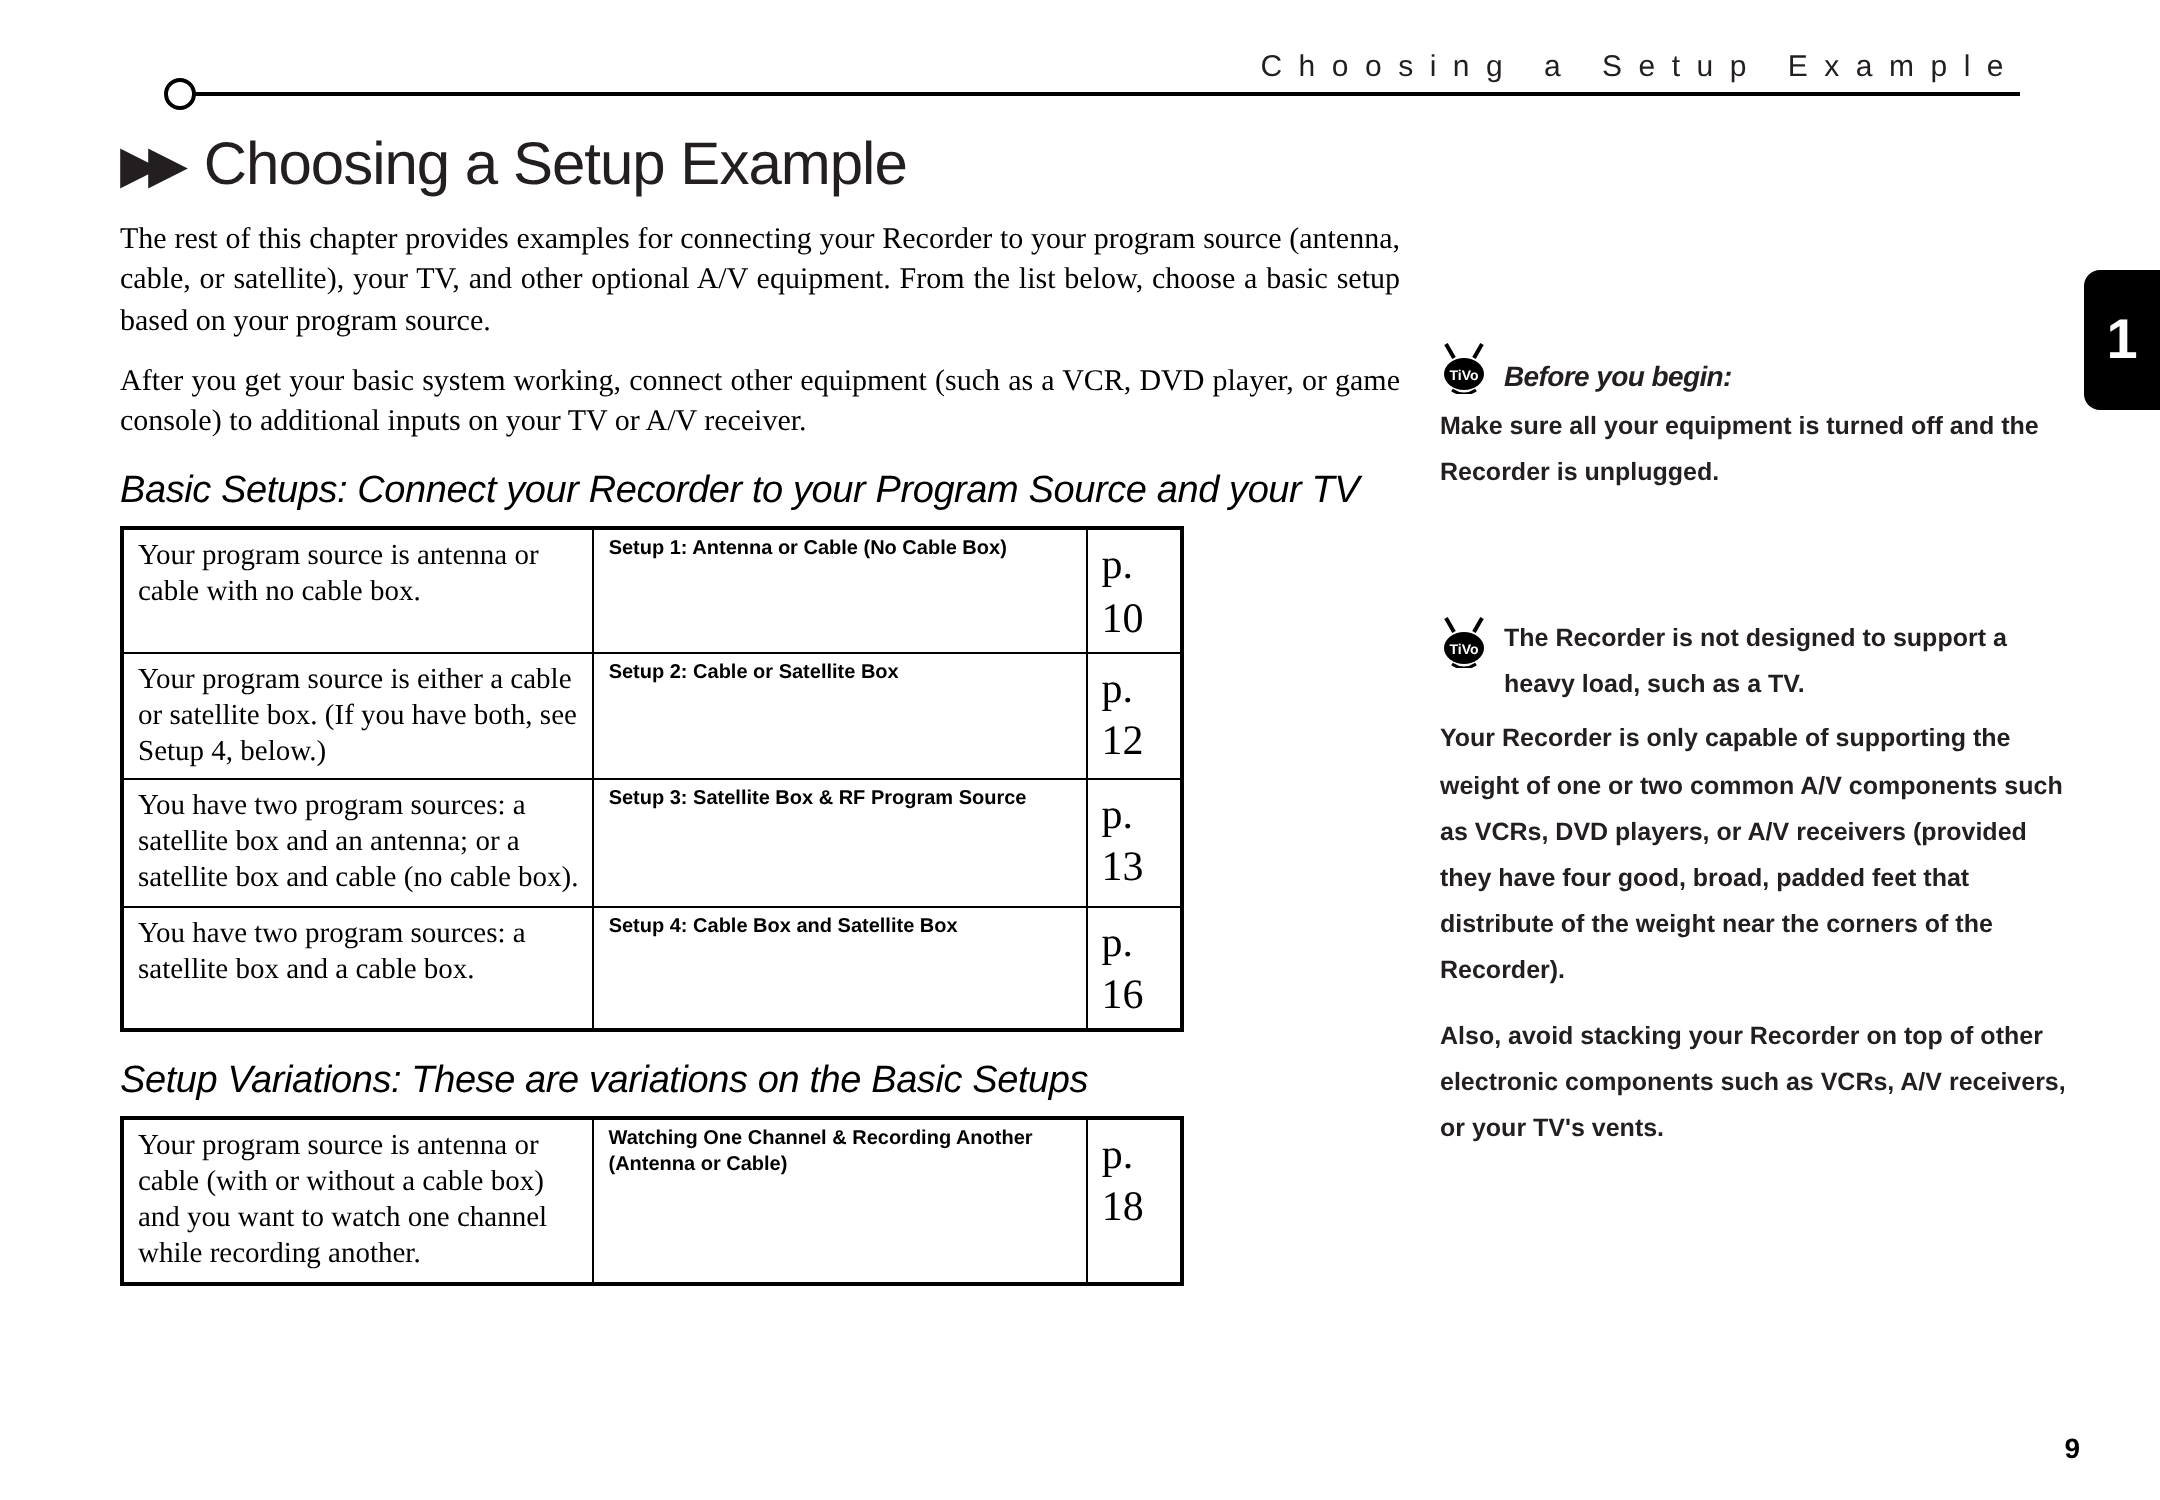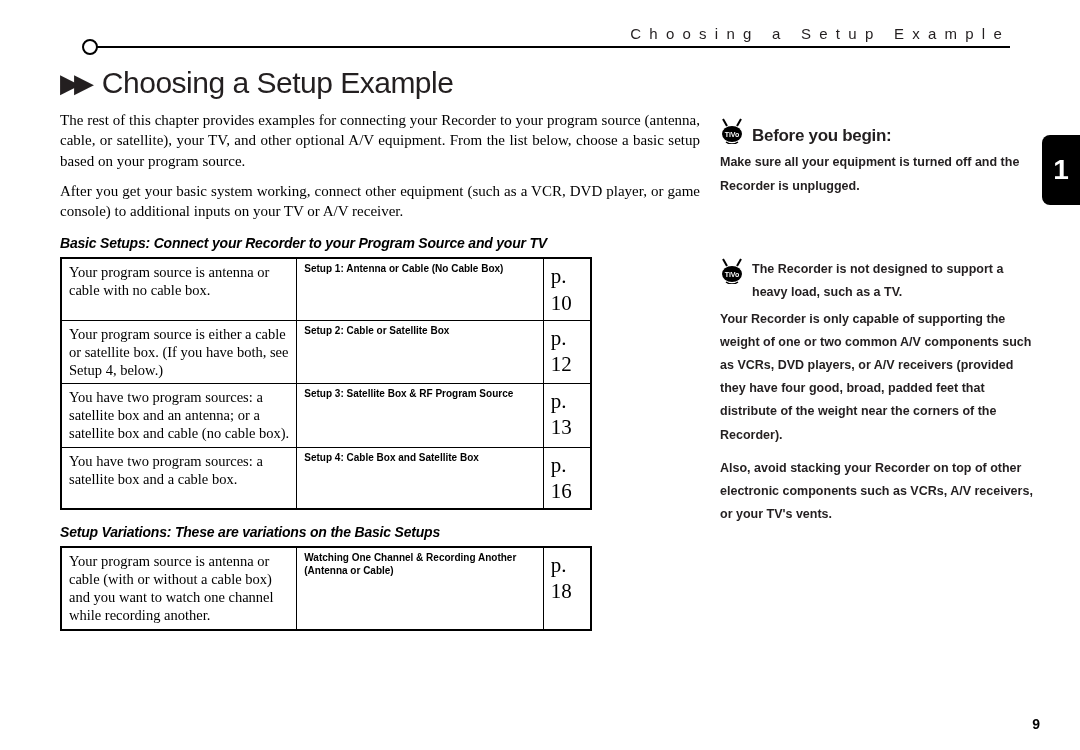--- a/index.html
+++ b/index.html
@@ -56,37 +56,37 @@
   }
   .title-arrows {
     display: inline-block;
     margin-right: 6px;
     letter-spacing: -6px;
     font-size: 26px;
     vertical-align: 1px;
   }
   .columns {
     display: flex;
-    align-items: flex-start;
+    align-items: center;
   }
   .main {
     flex: 0 0 640px;
     padding-right: 10px;
   }
   .intro {
     font-size: 15px;
     line-height: 1.35;
     margin: 0 0 10px 0;
     text-align: justify;
   }
   .section-label {
     font-family: Verdana, Arial, sans-serif;
-    font-weight: 700;
+    font-weight: 400;
     font-style: italic;
-    font-size: 14px;
+    font-size: 19px;
     margin: 14px 0 6px 0;
     letter-spacing: -0.2px;
   }
   table.setup {
     border-collapse: collapse;
     width: 532px;
     border: 2px solid #000;
   }
   table.setup td {
     border: 1px solid #000;
@@ -112,23 +112,24 @@
     padding-left: 10px;
     font-family: Verdana, Arial, sans-serif;
     font-size: 12.5px;
     line-height: 1.85;
     color: #231f20;
     position: relative;
   }
   .sidebar-head {
     font-family: Verdana, Arial, sans-serif;
     font-weight: 700;
-    font-size: 17px;
+    font-size: 14px;
     letter-spacing: -0.3px;
     margin: 10px 0 0 0;
+    font-style: italic;
   }
   .sidebar-head-row {
     display: flex;
     align-items: center;
     gap: 8px;
   }
   .tivo-icon {
     flex: 0 0 auto;
   }
   .sidebar p {

